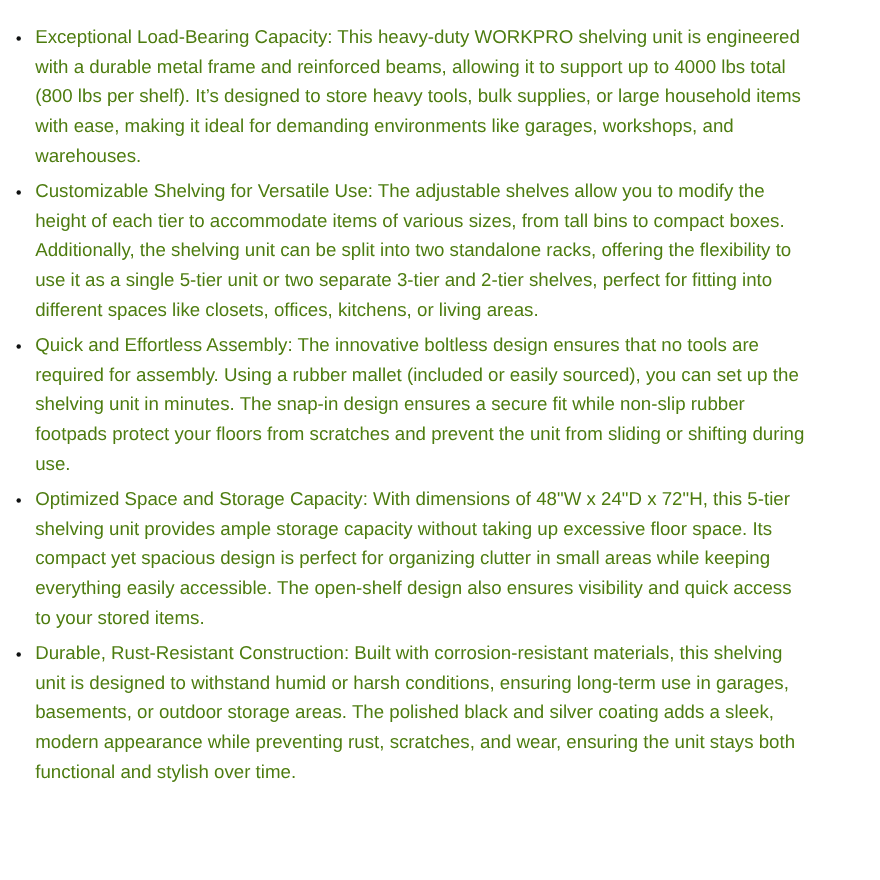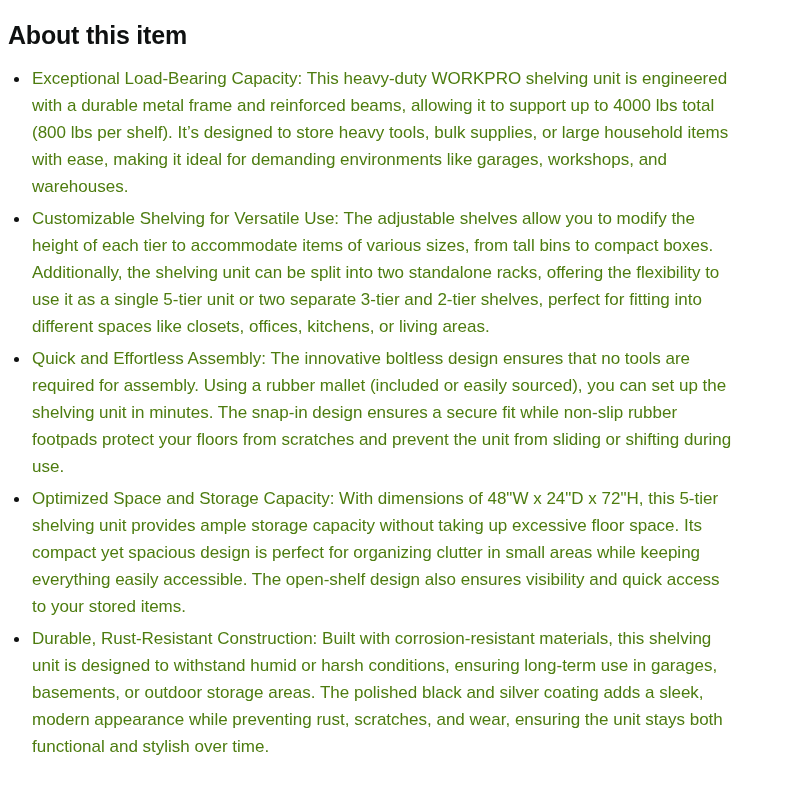--- a/index.html
+++ b/index.html
@@ -38,21 +38,20 @@
   }
   ul.feature-bullets li::marker {
     color: #0F1111;
     font-size: 15px;
   }
 </style>
 </head>
 <body>
 
 <div class="page">
-  <h2 class="about-title">About this item</h2>
   <ul class="feature-bullets">
       <li>Exceptional Load-Bearing Capacity: This heavy-duty WORKPRO shelving unit is engineered with a durable metal frame and reinforced beams, allowing it to support up to 4000 lbs total (800 lbs per shelf). It’s designed to store heavy tools, bulk supplies, or large household items with ease, making it ideal for demanding environments like garages, workshops, and warehouses.</li>
       <li>Customizable Shelving for Versatile Use: The adjustable shelves allow you to modify the height of each tier to accommodate items of various sizes, from tall bins to compact boxes. Additionally, the shelving unit can be split into two standalone racks, offering the flexibility to use it as a single 5-tier unit or two separate 3-tier and 2-tier shelves, perfect for fitting into different spaces like closets, offices, kitchens, or living areas.</li>
       <li>Quick and Effortless Assembly: The innovative boltless design ensures that no tools are required for assembly. Using a rubber mallet (included or easily sourced), you can set up the shelving unit in minutes. The snap-in design ensures a secure fit while non-slip rubber footpads protect your floors from scratches and prevent the unit from sliding or shifting during use.</li>
       <li>Optimized Space and Storage Capacity: With dimensions of 48"W x 24"D x 72"H, this 5-tier shelving unit provides ample storage capacity without taking up excessive floor space. Its compact yet spacious design is perfect for organizing clutter in small areas while keeping everything easily accessible. The open-shelf design also ensures visibility and quick access to your stored items.</li>
       <li>Durable, Rust-Resistant Construction: Built with corrosion-resistant materials, this shelving unit is designed to withstand humid or harsh conditions, ensuring long-term use in garages, basements, or outdoor storage areas. The polished black and silver coating adds a sleek, modern appearance while preventing rust, scratches, and wear, ensuring the unit stays both functional and stylish over time.</li>
     </ul>
 </div>
 
 </body></html>

